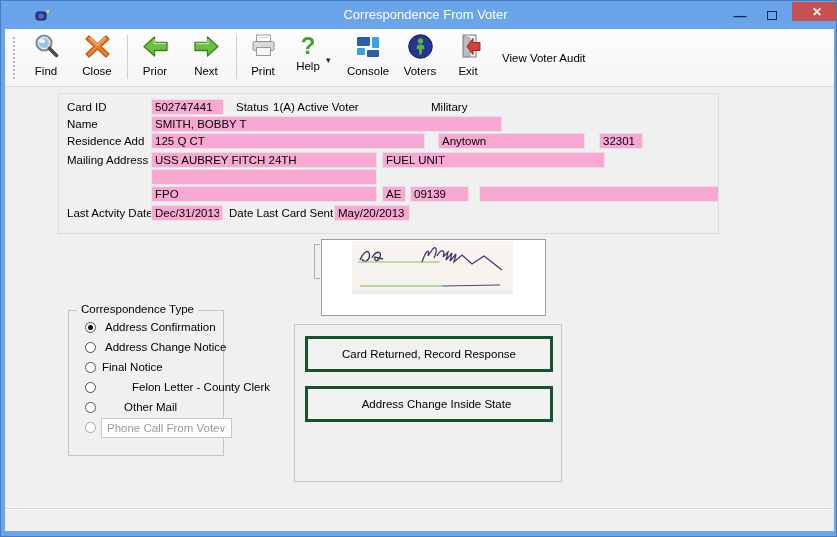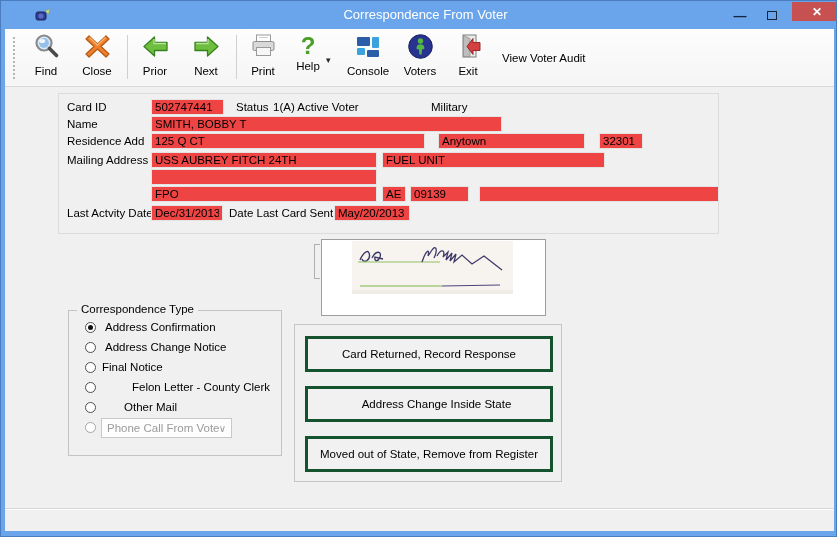--- a/index.html
+++ b/index.html
@@ -30,21 +30,21 @@
           justify-content:flex-start; padding-top:4px; gap:1px; cursor:default; }
   .tbtn .lbl { font-size:11.5px; color:#000; white-space:nowrap; }
   .tsep { top:6px; height:44px; width:0; border-left:1px solid #d0d0d0; }
   .help-q { font-size:24px; font-weight:bold; color:#4b9e27; line-height:26px; }
   .dd-arrow { font-size:9px; color:#222; }
   .audit { font-size:11.5px; color:#000; }
   
   .panel { border:1px solid #dcdcdc; }
   .flabel { font-size:11.5px; color:#000; white-space:nowrap; }
   .fval   { font-size:11.5px; color:#000; white-space:nowrap; }
-  input.fld { position:absolute; height:16px; background:#ef4444; border:1px solid #e3e3e3;
+  input.fld { position:absolute; height:16px; background:#f9a8d4; border:1px solid #e3e3e3;
               font-family:"Liberation Sans",sans-serif; font-size:11.5px; color:#000; padding:0 3px; }
   
   .sigbox { background:#ffffff; border:1px solid #9d9d9d; }
   .bracket { border-left:1px solid #b0b0b0; border-top:1px solid #b0b0b0; border-bottom:1px solid #b0b0b0; }
   
   .groupbox { border:1px solid #c3c3c3; }
   .legend { position:absolute; top:-8px; left:8px; background:#f0f0f0; padding:0 4px; font-size:11.5px; }
   .radiorow { display:flex; align-items:center; gap:9px; }
   .radio { width:11px; height:11px; border:1px solid #4f4f4f; border-radius:50%; background:#fff;
            display:inline-flex; align-items:center; justify-content:center; flex:0 0 auto; }
@@ -226,21 +226,21 @@
         <rect x="30" y="1" width="161" height="53" fill="#f7f4f0"></rect>
         <rect x="30" y="50" width="161" height="4" fill="#efece7"></rect>
         <path d="M38 20 C42 11 47 9 47.5 15 C48 20 42 24 40 19 M50 18 C54 10 60 11 58 17 C56 22 52 22 53 17 L61 19" stroke="#3c3866" stroke-width="1.4" fill="none"></path>
         <line x1="36" y1="22" x2="118" y2="22" stroke="#8fbf62" stroke-width="1"></line>
         <path d="M100 22 C104 10 108 8 106 16 L110 10 C114 4 116 10 112 18 M115 16 C119 8 124 10 121 17 L126 12 L124 20 L130 13 L128 21 L134 14 L132 22 L140 15 L150 24 L162 16 L180 30" stroke="#403a68" stroke-width="1.3" fill="none"></path>
         <line x1="38" y1="46" x2="120" y2="46" stroke="#7ab648" stroke-width="1.2"></line>
         <line x1="120" y1="46" x2="178" y2="45" stroke="#4a4578" stroke-width="1.2"></line>
       </svg>
     </div>
 
-    <div class="abs groupbox" style="left:63px; top:281px; width:214px; height:146px;">
+    <div class="abs groupbox" style="left:63px; top:281px; width:156px; height:146px;">
       <span class="legend">Correspondence Type</span>
     </div>
     <div class="abs radiorow" style="left:80px; top:292px;">
       <span class="radio checked"></span>
       <span class="radiolbl">Address Confirmation</span>
     </div>
     <div class="abs radiorow" style="left:80px; top:312px;">
       <span class="radio"></span>
       <span class="radiolbl">Address Change Notice</span>
     </div>
@@ -258,18 +258,17 @@
     </div>
     <span class="abs radio disabled" style="left:80px; top:393px;"></span>
     <div class="abs combo" style="left:96px; top:389px; width:131px; height:20px;">
       <span class="ctext">Phone Call From Vote</span>
       <span class="chev">∨</span>
     </div>
 
     <div class="abs actpanel" style="left:289px; top:295px; width:268px; height:158px;">
       <button class="actbtn" style="top:11px;">Card Returned, Record Response</button>
       <button class="actbtn" style="top:61px;padding-left:15px;">Address Change Inside State</button>
-      <button class="actbtn" style="top:111px;">Moved out of State, Remove from Register</button>
     </div>
 
     <div class="abs hr-etched" style="left:0; top:479px; width:829px; height:2px;"></div>
   </div>
 </div>
 
 </body></html>

